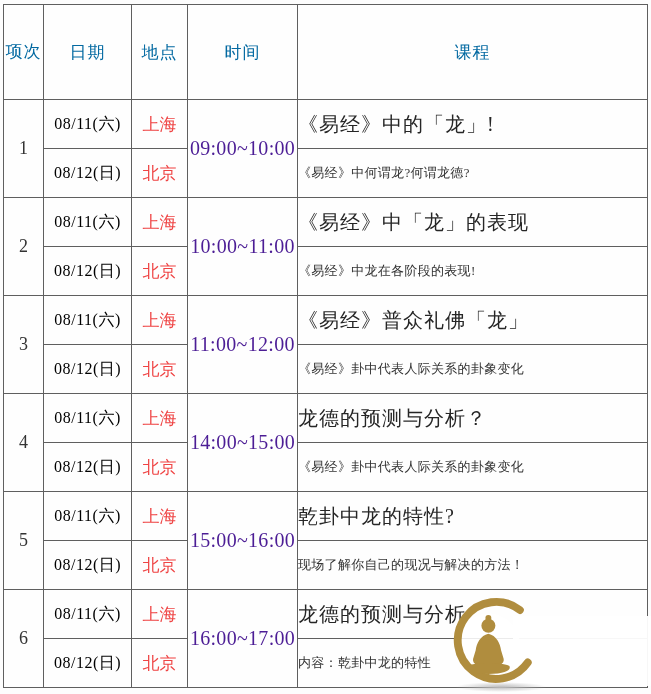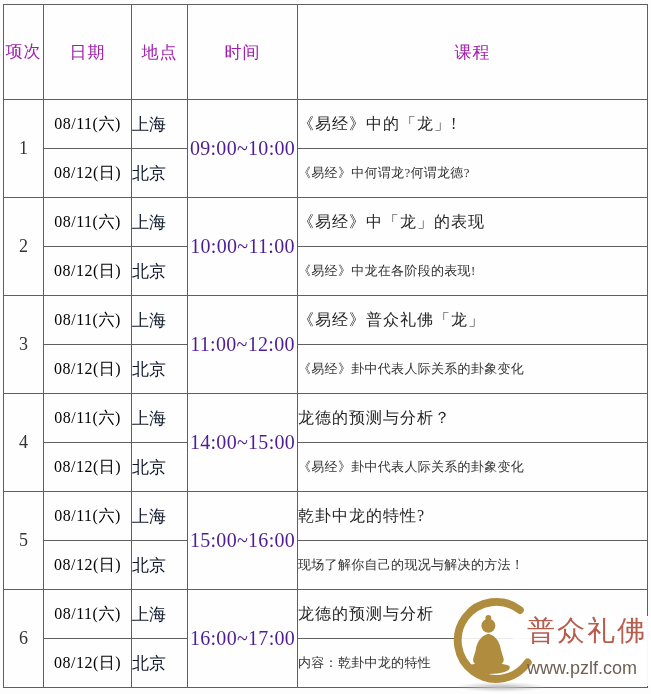--- a/index.html
+++ b/index.html
@@ -22,29 +22,29 @@
     vertical-align:middle;
   }
   col.c-no{width:40px;}
   col.c-date{width:88px;}
   col.c-loc{width:56px;}
   col.c-time{width:110px;}
   col.c-course{width:auto;}
   tr.hdr{height:95px;}
   tr.sub{height:49px;}
   th.hd{
-    font-size:17px;text-align:center;color:#a21caf;letter-spacing:1px;
+    font-size:17px;text-align:center;color:#0369a1;letter-spacing:1px;
   }
   th.hd-no{line-height:1.7;word-break:break-all;padding:0 9px;}
   td.no{font-size:18px;text-align:center;color:#333;}
   td.date{font-size:16px;text-align:center;color:#000000;letter-spacing:.5px;}
-  td.loc{font-size:17px;color:#0f172a;}
+  td.loc{font-size:17px;text-align:center;color:#ef4444;}
   td.time{font-size:20px;text-align:center;color:#4c1d95;letter-spacing:.3px;}
   td.title{
-    font-size:16px;text-align:left;padding-left:13px;color:#262626;
+    font-size:20px;text-align:left;padding-left:13px;color:#262626;
     letter-spacing:1px;white-space:nowrap;overflow:hidden;
   }
   td.desc{
     font-size:13px;text-align:left;padding-left:12px;color:#333;
     letter-spacing:.3px;white-space:nowrap;overflow:hidden;
   }
   
   .watermark{
     position:absolute;left:447px;top:596px;width:204px;height:98px;
     pointer-events:none;
@@ -182,17 +182,13 @@
     <path d="M83 16 A 44 44 0 1 0 92 76" fill="none" stroke="#b08d3e" stroke-width="9" stroke-linecap="round"></path>
 
     <circle cx="47" cy="25" r="3.4" fill="#b08d3e"></circle>
 
     <circle cx="47" cy="34" r="8" fill="#b08d3e"></circle>
 
     <path d="M47 43 C 38 45 33.5 54 32.5 62 L 29.5 72 C 28.5 78 36 81 47 81 C 58 81 65.5 78 64.5 72 L 61.5 62 C 60.5 54 56 45 47 43 Z" fill="#b08d3e"></path>
 
     <path d="M23 80 C 30 75.5 64 75.5 71 80 C 73.5 84.5 66 89 47 89 C 28 89 20.5 84.5 23 80 Z" fill="#b08d3e"></path>
   </svg>
-  <div class="wm-text">
-    <div class="wm-brand">普众礼佛</div>
-    <div class="wm-url">www.pzlf.com</div>
-  </div>
 </div>
 
 </body></html>

